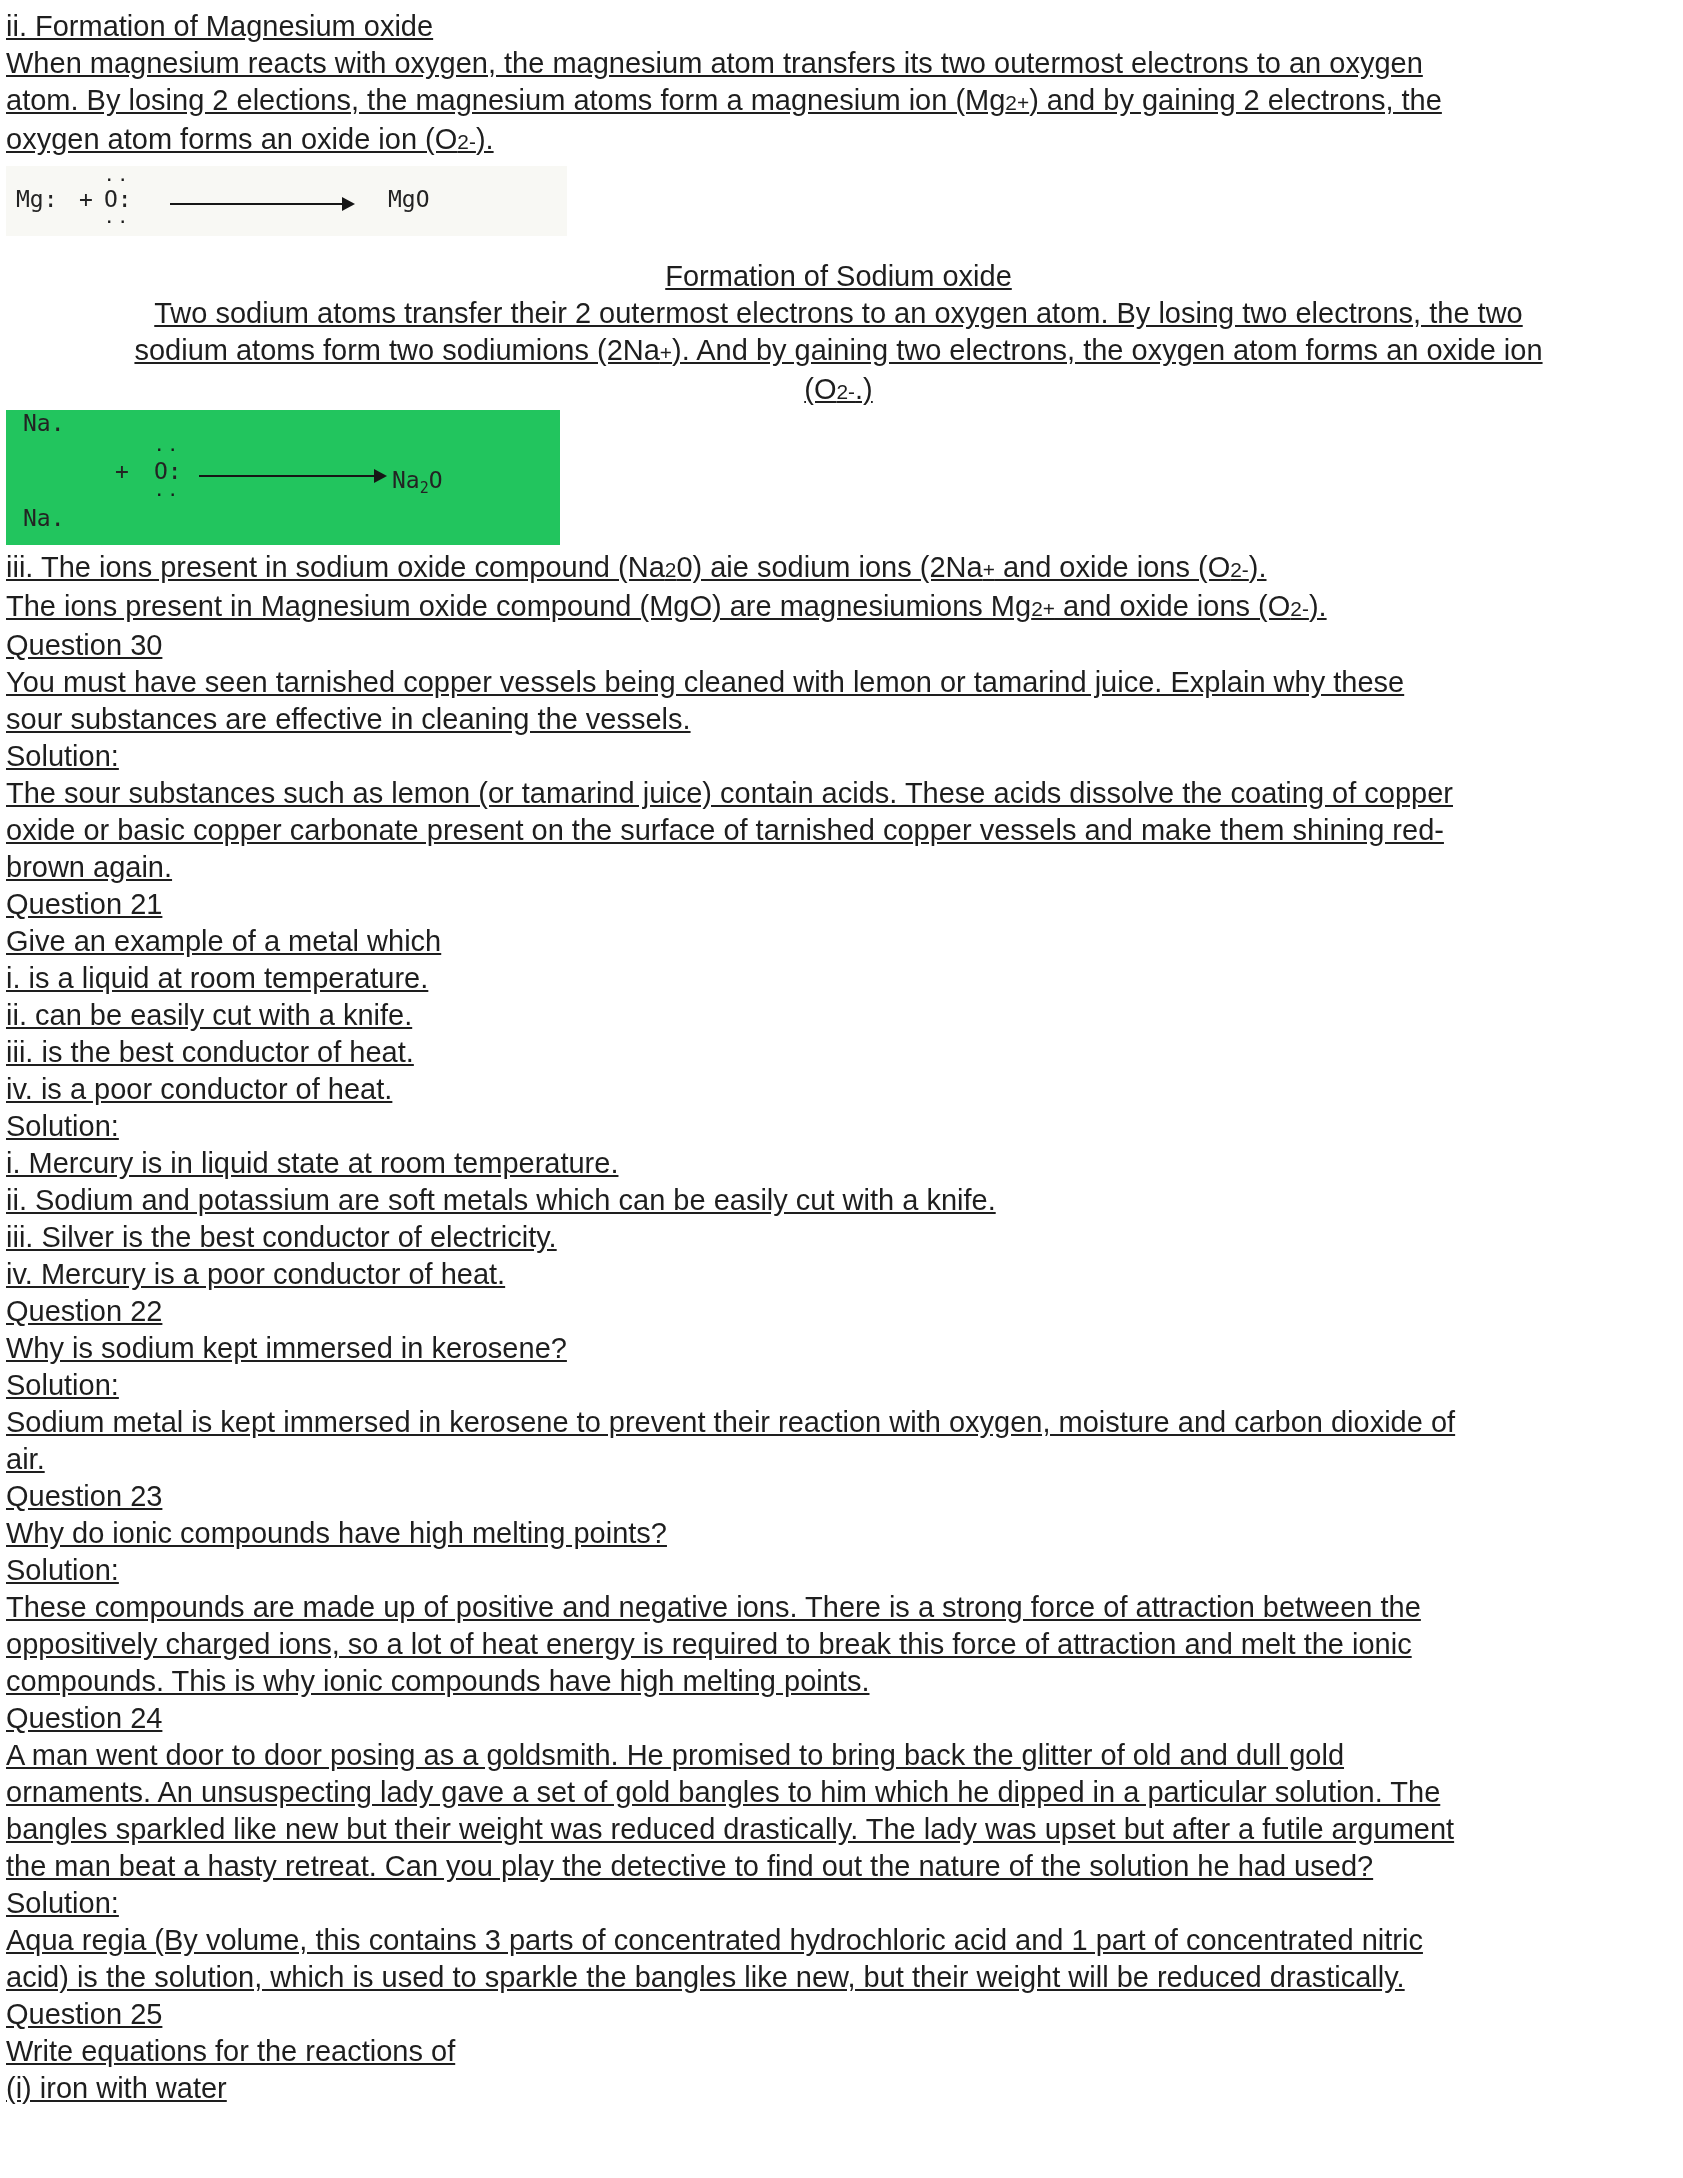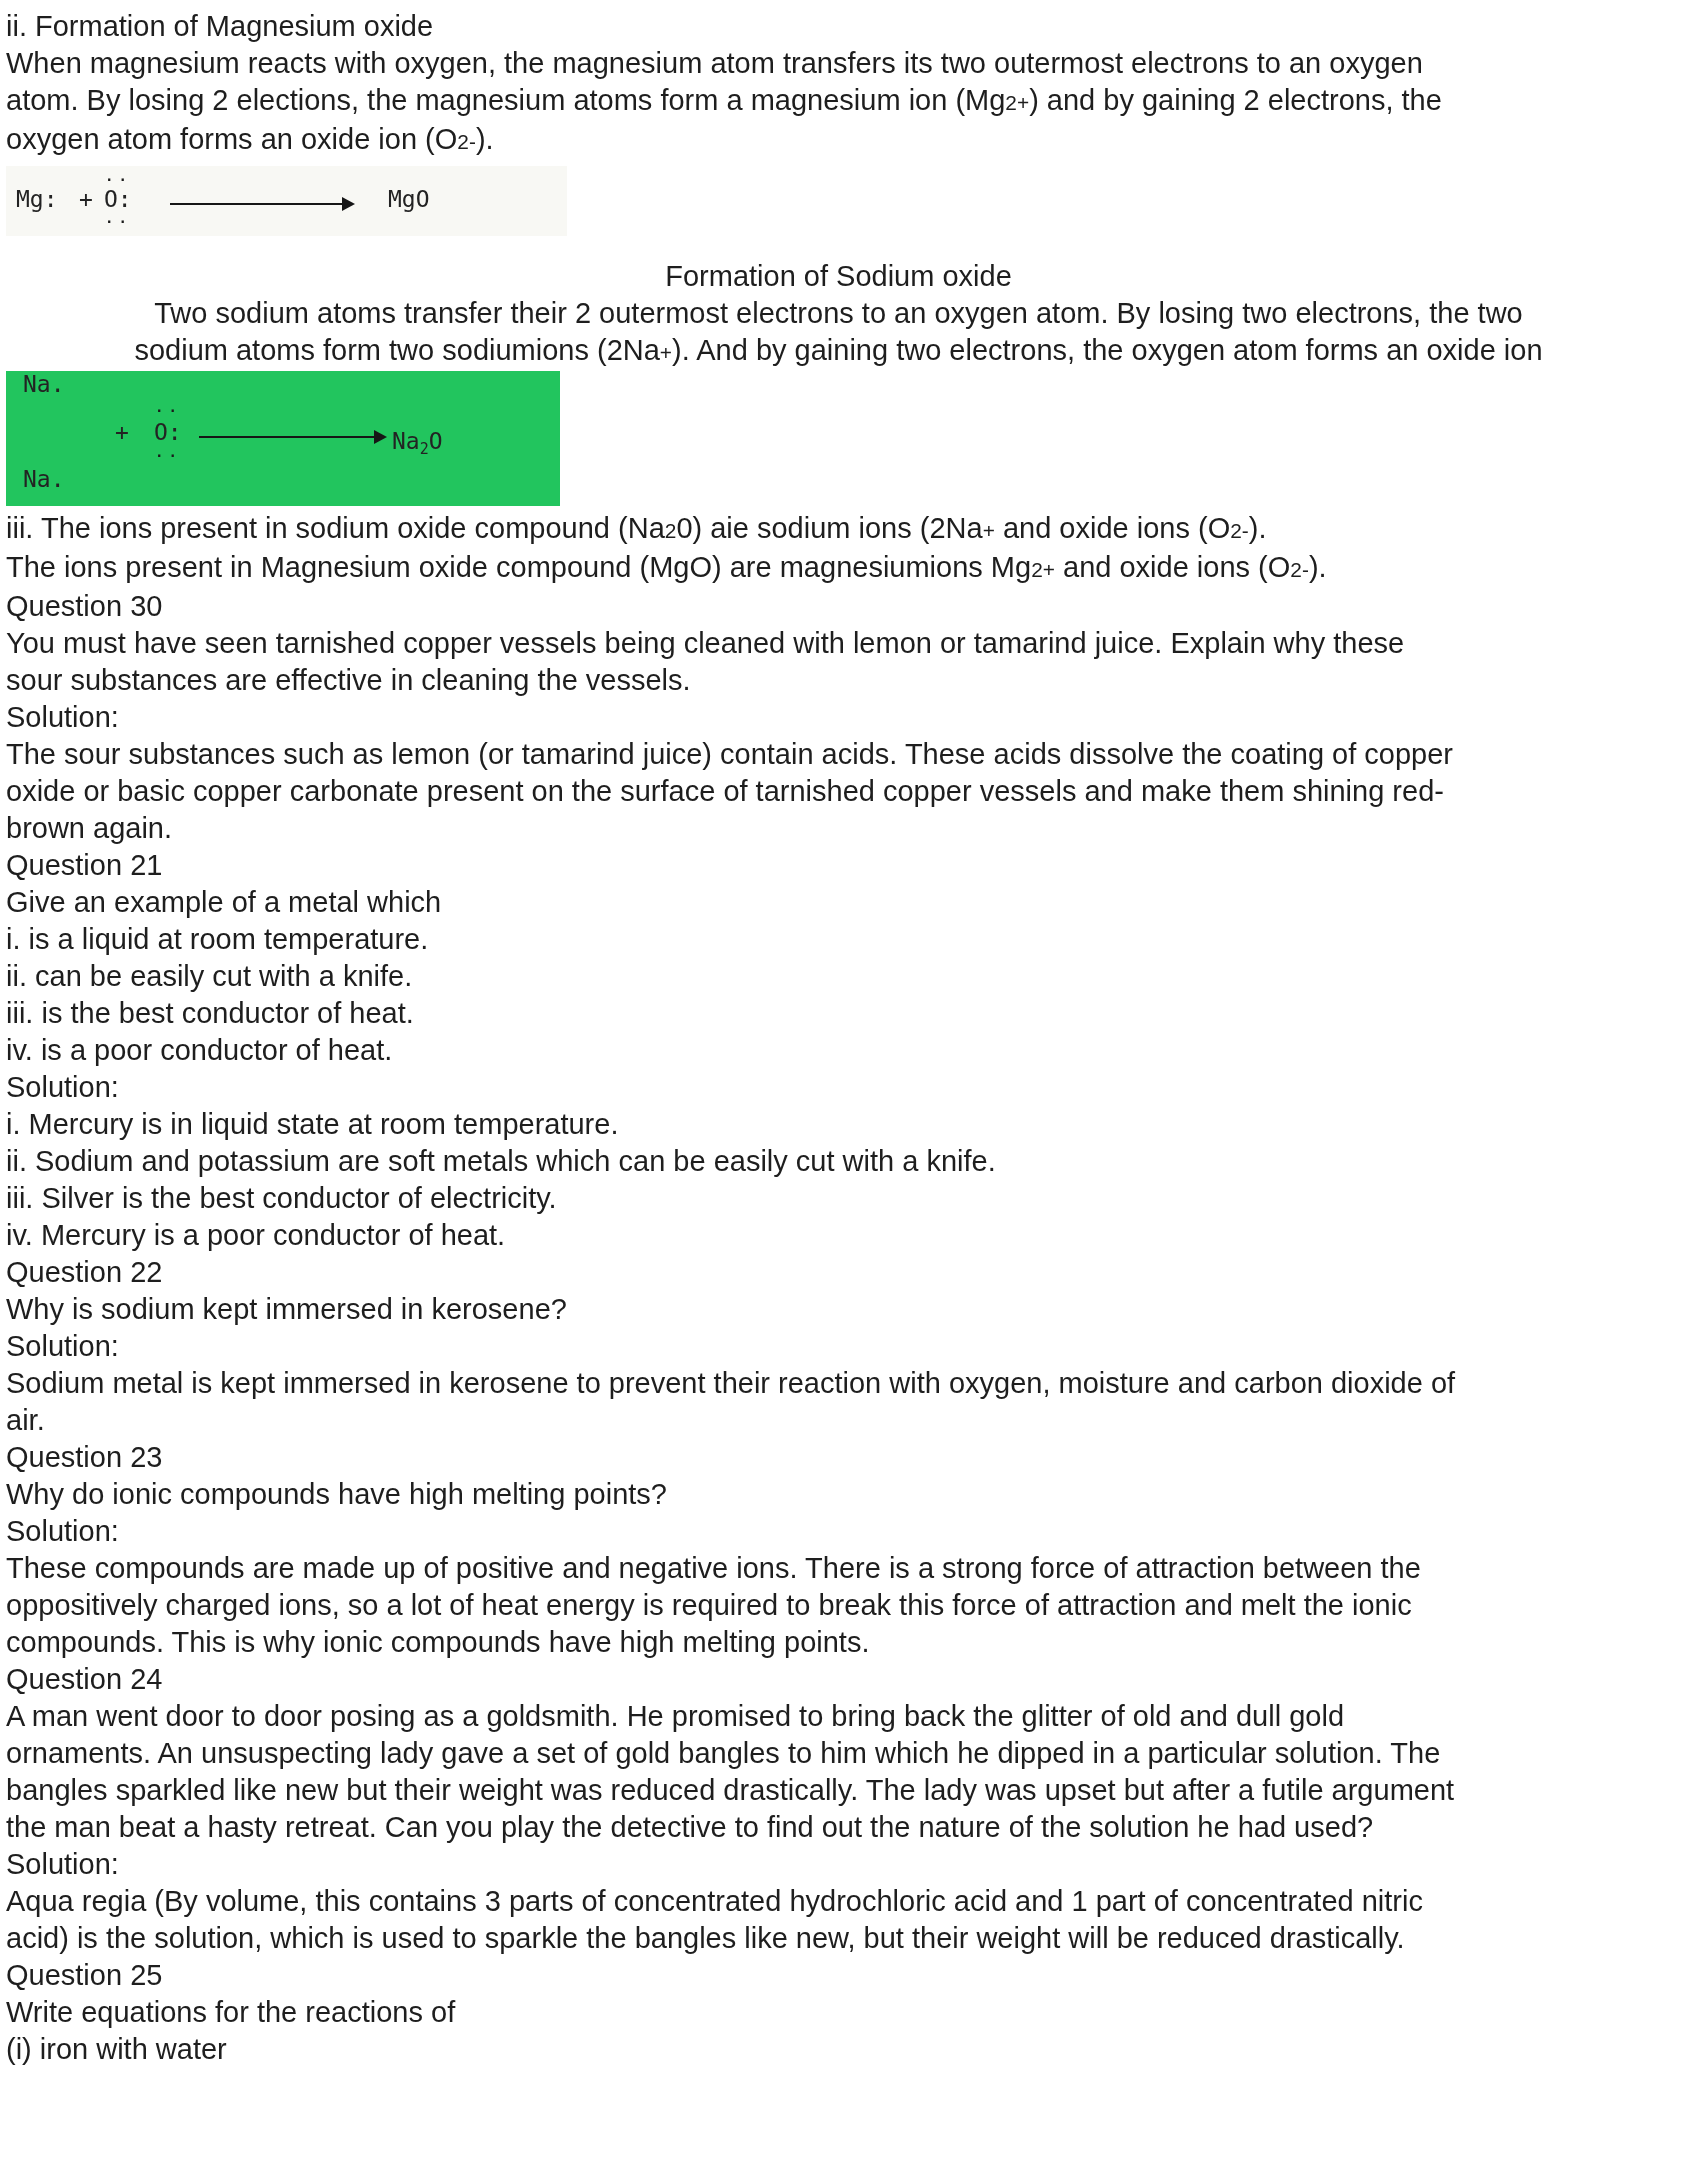--- a/index.html
+++ b/index.html
@@ -8,20 +8,21 @@
     background: #ffffff;
     width: 1683px; height: 2178px;
     overflow: hidden;
     font-family: "Liberation Sans", sans-serif;
   }
   .page {
     position: relative;
     width: 1683px; height: 2178px;
     padding: 8px 12px 0 6px;
     color: #1e1e1e;
+    text-decoration: underline;
   }
   .tblock { }
   .tl {
     font-size: 29px;
     line-height: 37px;
     white-space: pre;
   }
   .tl .sm { font-size: 0.72em; }
   #block-1 { margin-top: 22px; text-align: center; }
   #block-2 { margin-top: 4px; }
@@ -86,20 +87,21 @@
     <span class="fig-el" style="left:98px; top:22px;">O:</span>
     <span class="dots" style="left:99px; top:49px;">··</span>
     <span class="arrow" style="left:164px; top:37px; width:173px;"></span>
     <span class="fig-el" style="left:382px; top:22px;">MgO</span>
   </div>
 
   <div class="tblock" id="block-1">
       <div class="tl"><span>Formation of Sodium oxide</span></div>
       <div class="tl"><span>Two sodium atoms transfer their 2 outermost electrons to an oxygen atom. By losing two electrons, the two</span></div>
       <div class="tl"><span>sodium atoms form two sodiumions (2Na</span><span class="sm">+</span><span>). And by gaining two electrons, the oxygen atom forms an oxide ion</span></div>
+      <div class="tl"><span>(O</span><span class="sm">2-</span><span>.)</span></div>
     </div>
 
   <div class="figure na2o" style="background: #22c55e;">
     <span class="fig-el" style="left:17px; top:2px;">Na.</span>
     <span class="fig-el" style="left:109px; top:50px;">+</span>
     <span class="dots" style="left:149px; top:33px;">··</span>
     <span class="fig-el" style="left:148px; top:50px;">O:</span>
     <span class="dots" style="left:149px; top:78px;">··</span>
     <span class="arrow" style="left:193px; top:65px; width:176px;"></span>
     <span class="fig-el" style="left:386px; top:59px;"><span>Na</span><span class="subsc">2</span><span>O</span></span>

